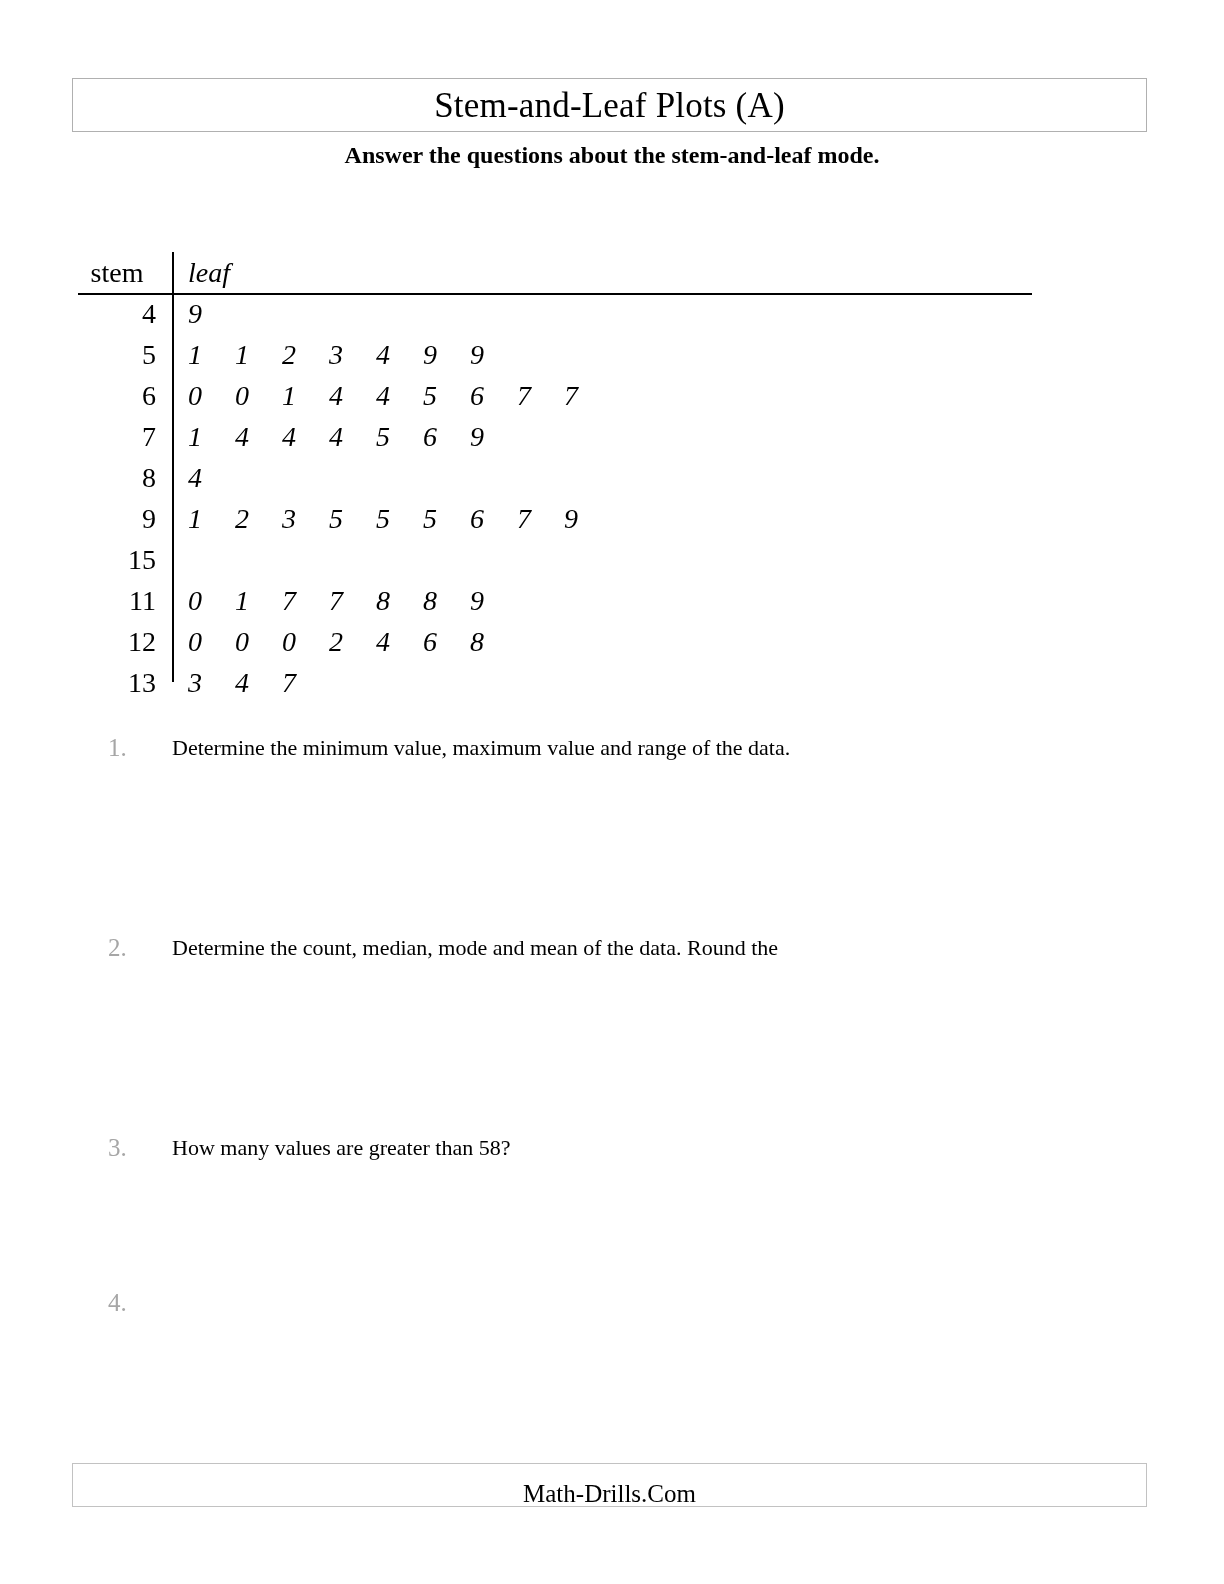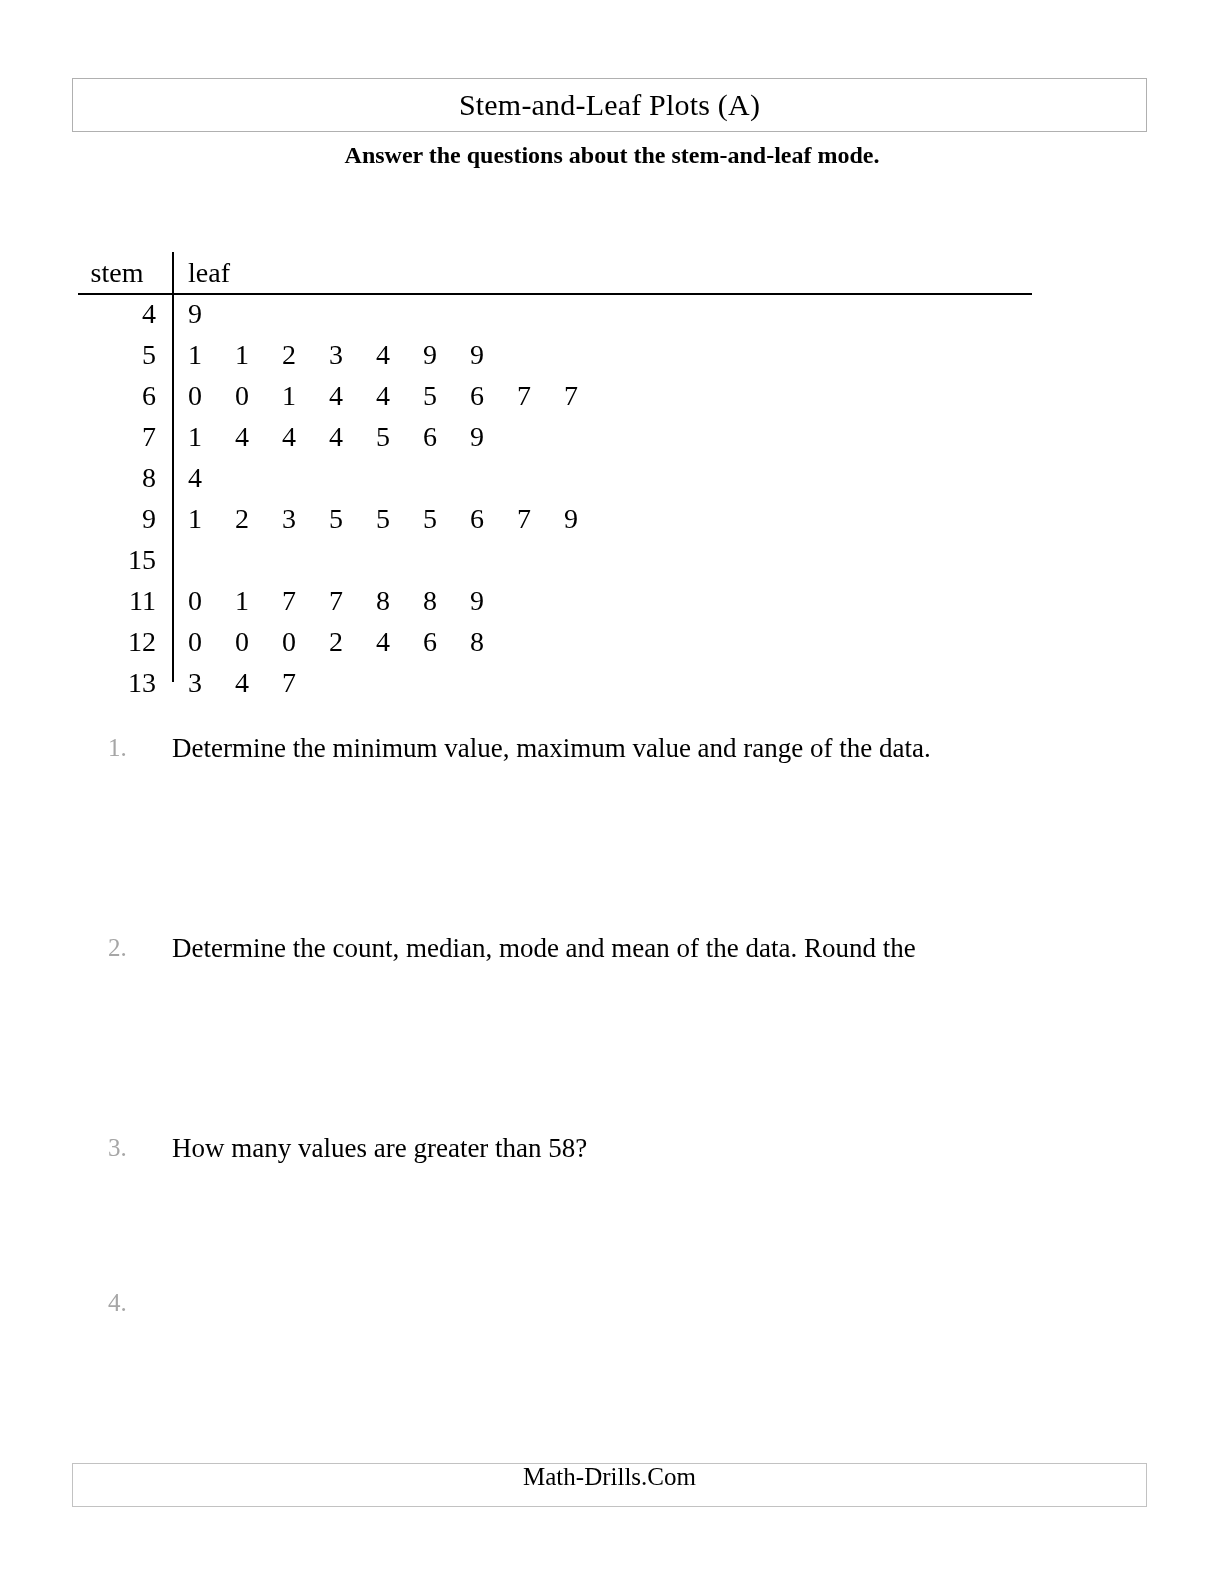--- a/index.html
+++ b/index.html
@@ -23,21 +23,21 @@
     top: 78px;
     width: 1075px;
     height: 54px;
     border: 1px solid #b0b0b0;
     box-sizing: border-box;
     display: flex;
     align-items: center;
     justify-content: center;
   }
   #title-text {
-    font-size: 30px;
+    font-size: 35px;
     line-height: 1;
     letter-spacing: 0.2px;
     white-space: nowrap;
     text-align: center;
   }
 
   #subtitle {
     position: absolute;
     left: 0;
     top: 142px;
@@ -101,20 +101,21 @@
     width: 86px;
     left: -4px;
   }
   .col-leaf {
     position: absolute;
     left: 110px;
     top: 0px;
     font-size: 28px;
     line-height: 41px;
     white-space: nowrap;
+    font-style: italic;
   }
   .leaf {
     display: inline-block;
     width: 47px;
     text-align: left;
   }
   .head-leaf {
     left: 110px;
   }
 
@@ -137,39 +138,39 @@
     text-align: left;
     color: #a6a6a6;
     font-size: 25px;
     line-height: 40px;
   }
   .q-text {
     position: absolute;
     left: 172px;
     top: 0px;
     width: 930px;
-    font-size: 27px;
+    font-size: 22px;
     line-height: 40px;
     text-align: left;
   }
   .q-text .line2 {
     display: block;
   }
 
   
   #footer-box {
     position: absolute;
     left: 72px;
     top: 1463px;
     width: 1075px;
     height: 44px;
     border: 1px solid #c2c2c2;
     box-sizing: border-box;
     display: flex;
-    align-items: flex-start;
+    align-items: flex-end;
     justify-content: center;
   }
   #footer-text {
     font-size: 25px;
     line-height: 1;
   }
 </style>
 </head>
 <body>
 

